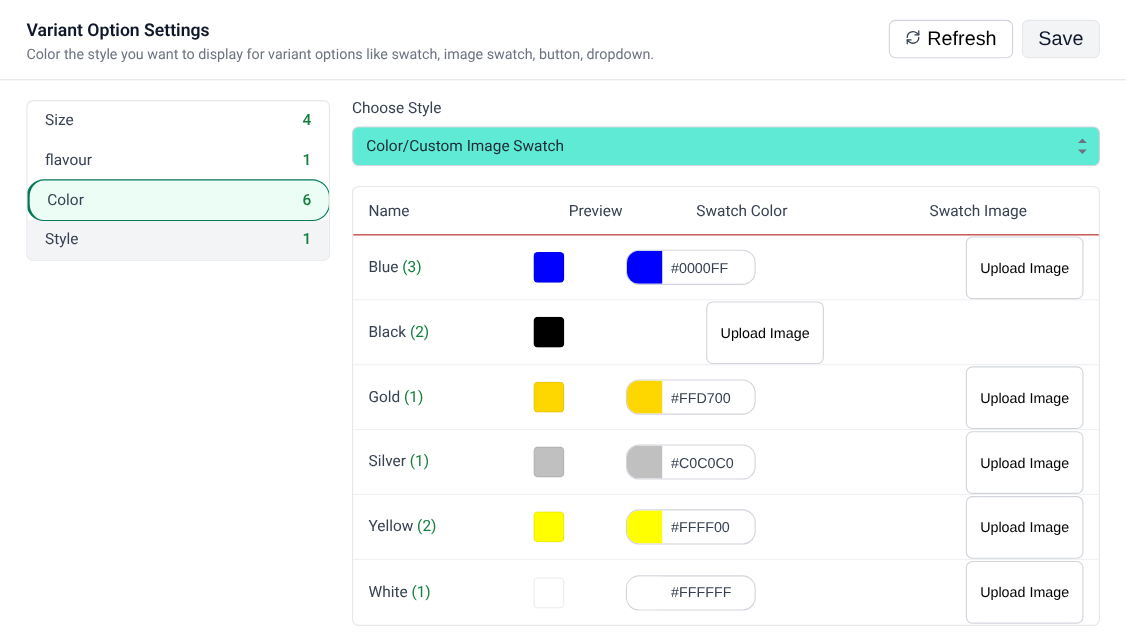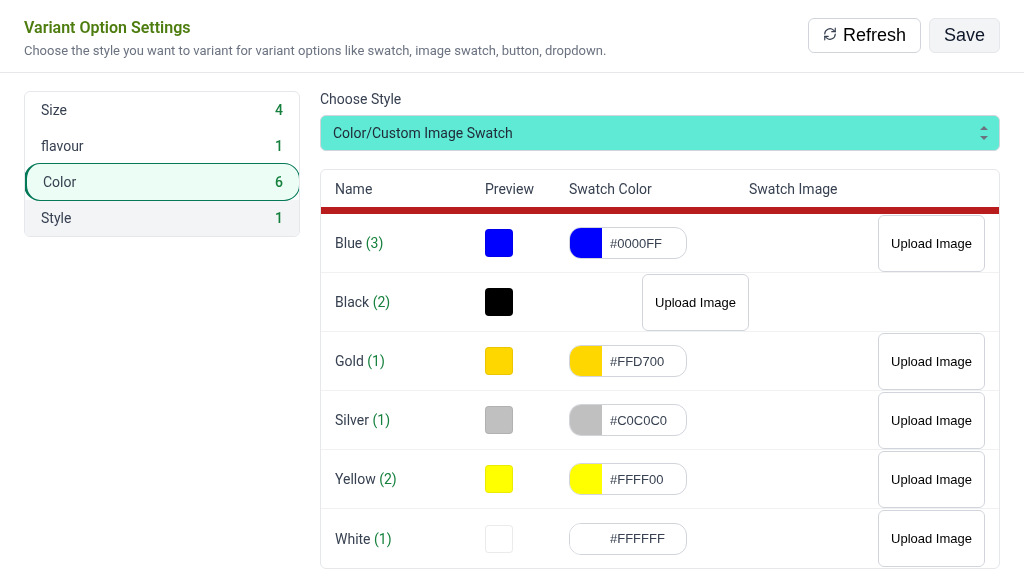--- a/index.html
+++ b/index.html
@@ -18,21 +18,21 @@
     .header {
       display: flex;
       justify-content: space-between;
       align-items: flex-start;
       padding: 18px 24px 14px 24px;
       border-bottom: 1px solid #e5e7eb;
     }
     .header-left h1 {
       font-size: 16px;
       font-weight: 600;
-      color: #4d7c0f;
+      color: #0f172a;
       margin-bottom: 6px;
     }
     .header-left p {
       font-size: 13px;
       color: #6b7280;
     }
     .header-actions {
       display: flex;
       gap: 8px;
     }
@@ -131,23 +131,24 @@
       overflow: hidden;
     }
     .table-header, .table-row {
       display: grid;
       grid-template-columns: 150px 84px 180px 1fr;
       align-items: center;
       padding: 0 14px;
     }
     .table-header {
       height: 44px;
-      border-bottom: 7px solid #b91c1c;
+      border-bottom: 1px solid #b91c1c;
       font-size: 14px;
       color: #374151;
+      gap: 32px;
     }
     .table-row {
       height: 59px;
       border-bottom: 1px solid #f0f1f3;
     }
     .table-row:last-child { border-bottom: none; }
     .cell-name { font-size: 14px; color: #374151; }
     .cell-name .paren { color: #15803d; }
     .swatch-box {
       width: 28px;
@@ -182,21 +183,21 @@
     .cell-action { display: flex; justify-content: flex-end; }
   </style>
 </head>
 <body>
 
 <div class="page">
 
   <div class="header">
     <div class="header-left">
       <h1>Variant Option Settings</h1>
-      <p>Choose the style you want to variant for variant options like swatch, image swatch, button, dropdown.</p>
+      <p>Color the style you want to display for variant options like swatch, image swatch, button, dropdown.</p>
     </div>
     <div class="header-actions">
       <button class="btn">
         <span>
           <svg width="14" height="14" viewBox="0 0 24 24" fill="none" stroke="#374151" stroke-width="2" stroke-linecap="round" stroke-linejoin="round">
               <path d="M21 2v6h-6"></path>
               <path d="M3 12a9 9 0 0 1 15-6.7L21 8"></path>
               <path d="M3 22v-6h6"></path>
               <path d="M21 12a9 9 0 0 1-15 6.7L3 16"></path>
             </svg>

